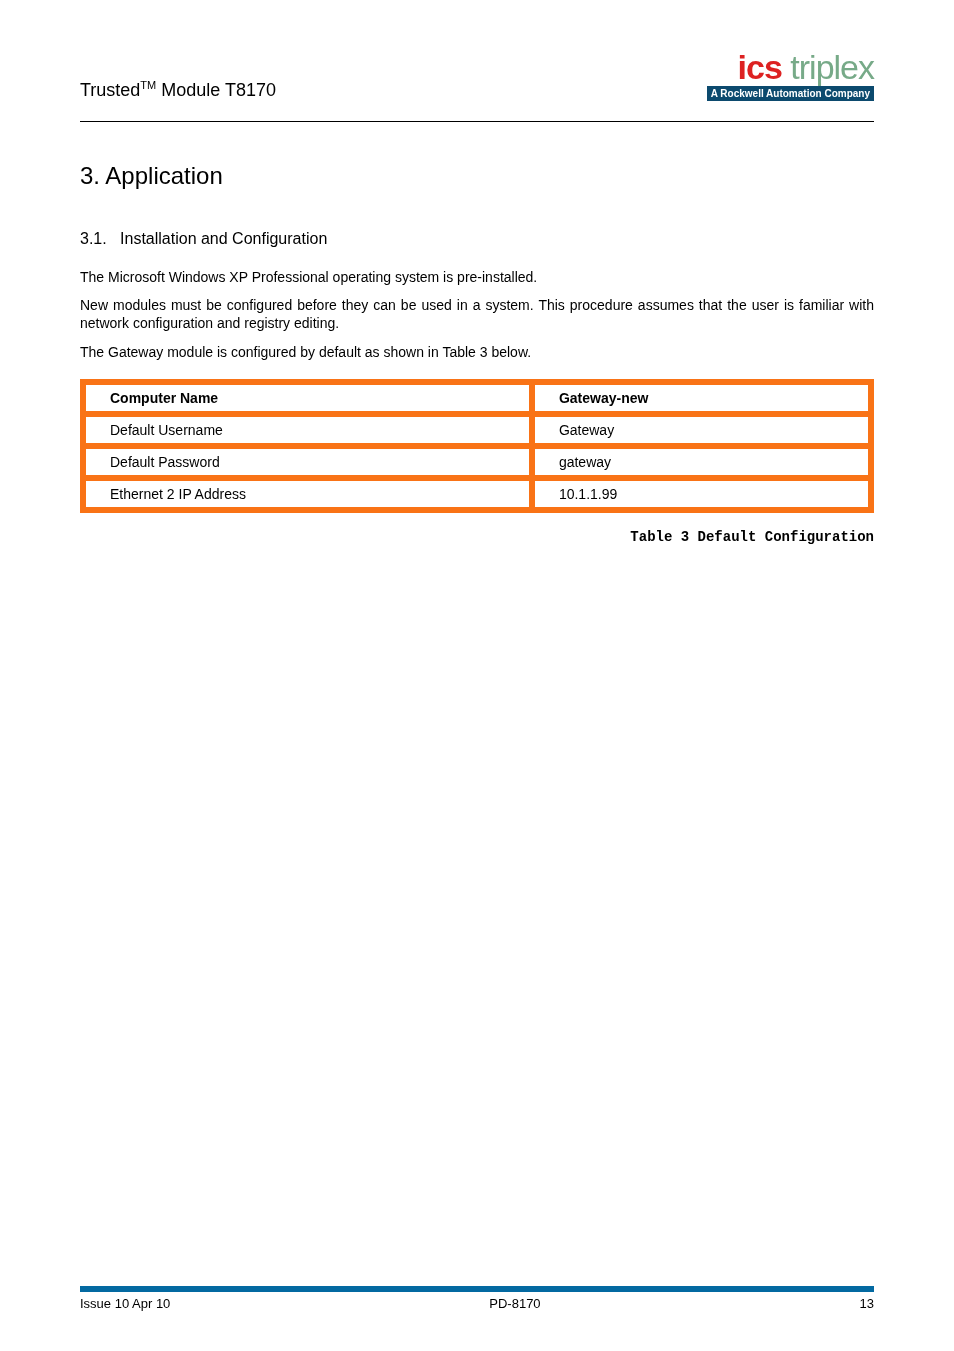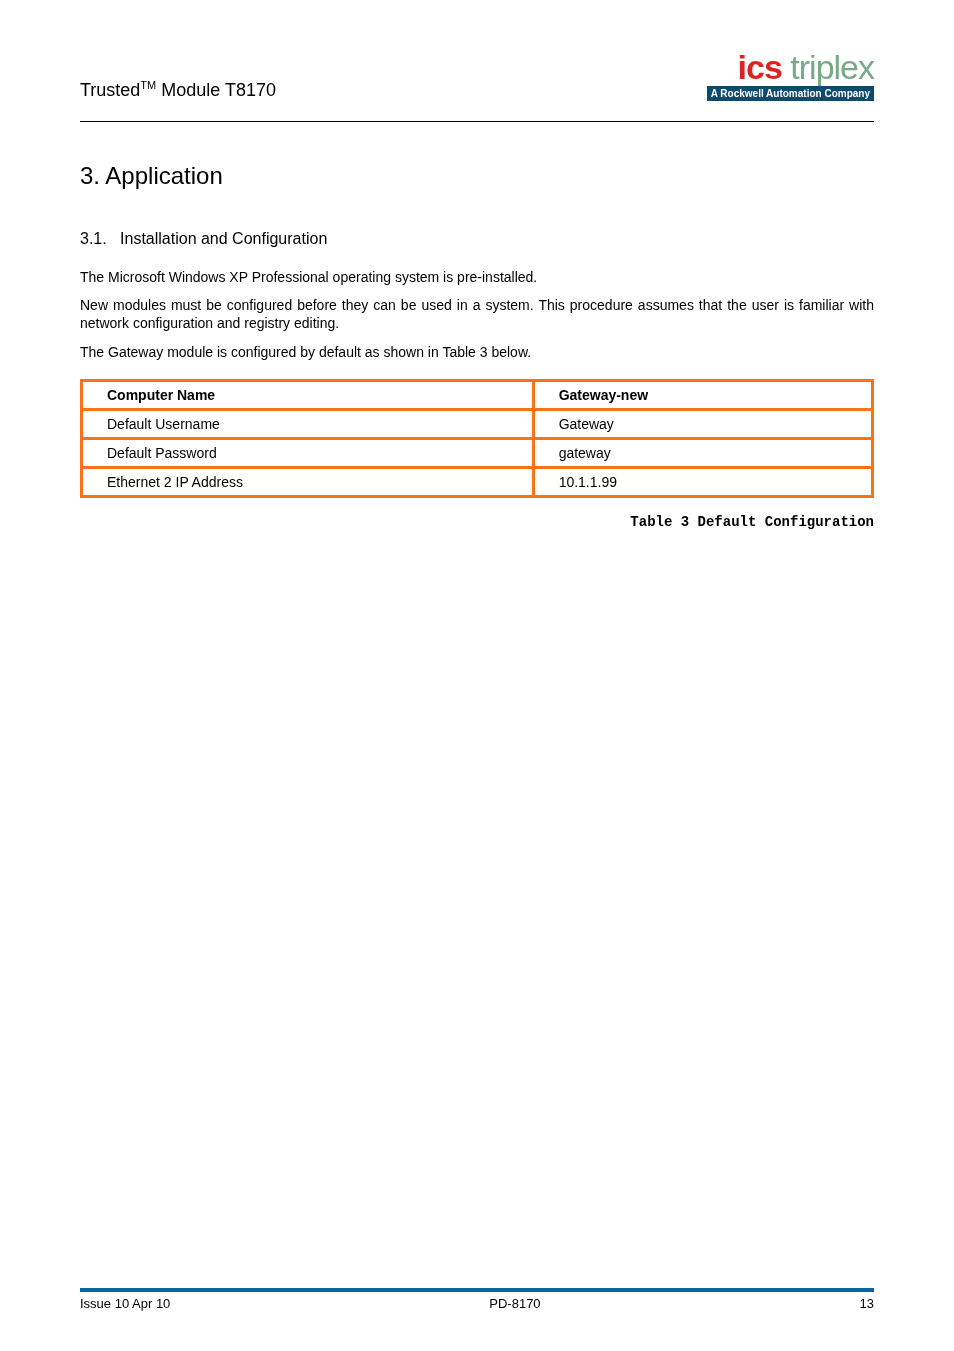--- a/index.html
+++ b/index.html
@@ -78,41 +78,41 @@
     text-align: justify;
     line-height: 1.3;
   }
   table.cfg {
     width: 100%;
     border-collapse: collapse;
     margin-top: 18px;
     font-size: 14px;
   }
   table.cfg td, table.cfg th {
-    border: 3px solid #f97316;
+    border: 6px solid #f97316;
     padding: 5px 24px;
     text-align: left;
     font-weight: normal;
   }
   table.cfg th {
     font-weight: bold;
   }
   .table-caption {
     text-align: right;
     font-size: 14px;
     font-weight: bold;
     margin-top: 16px;
     font-family: Liberation Mono, monospace;
   }
   .footer {
     position: absolute;
     bottom: 40px;
     left: 80px;
     right: 80px;
-    border-top: 4px solid #0369a1;
+    border-top: 6px solid #0369a1;
     padding-top: 4px;
     font-size: 13px;
     display: flex;
     justify-content: space-between;
   }
 </style>
 </head>
 <body>
 
 <div class="page">

